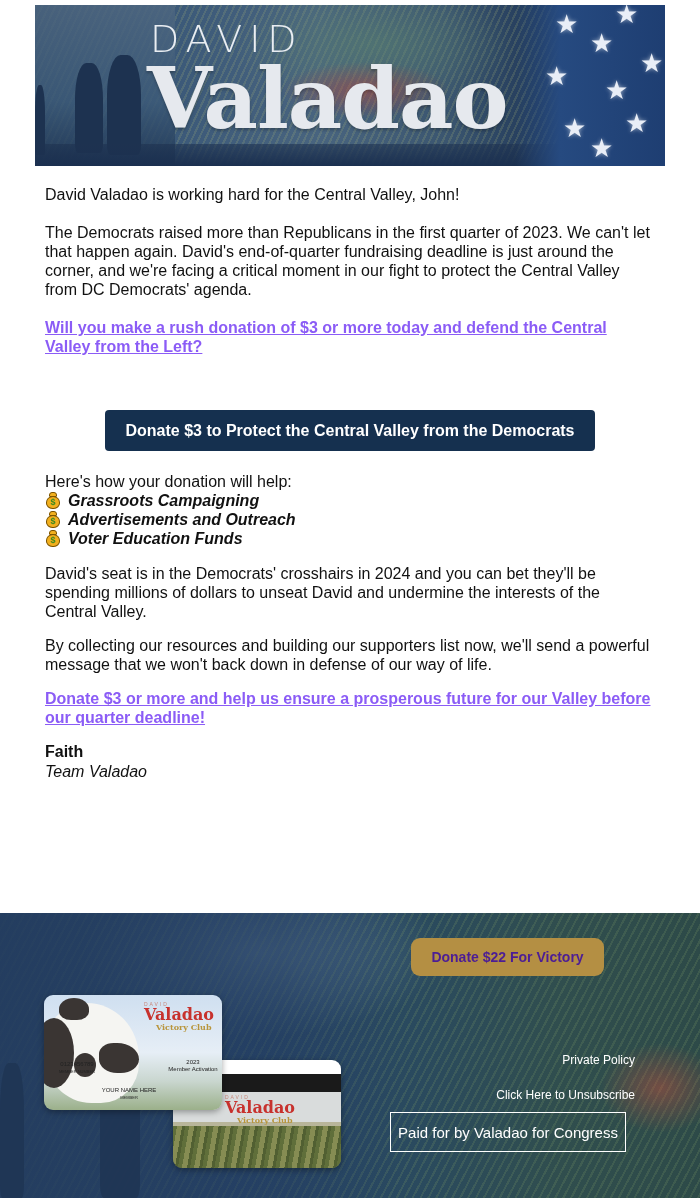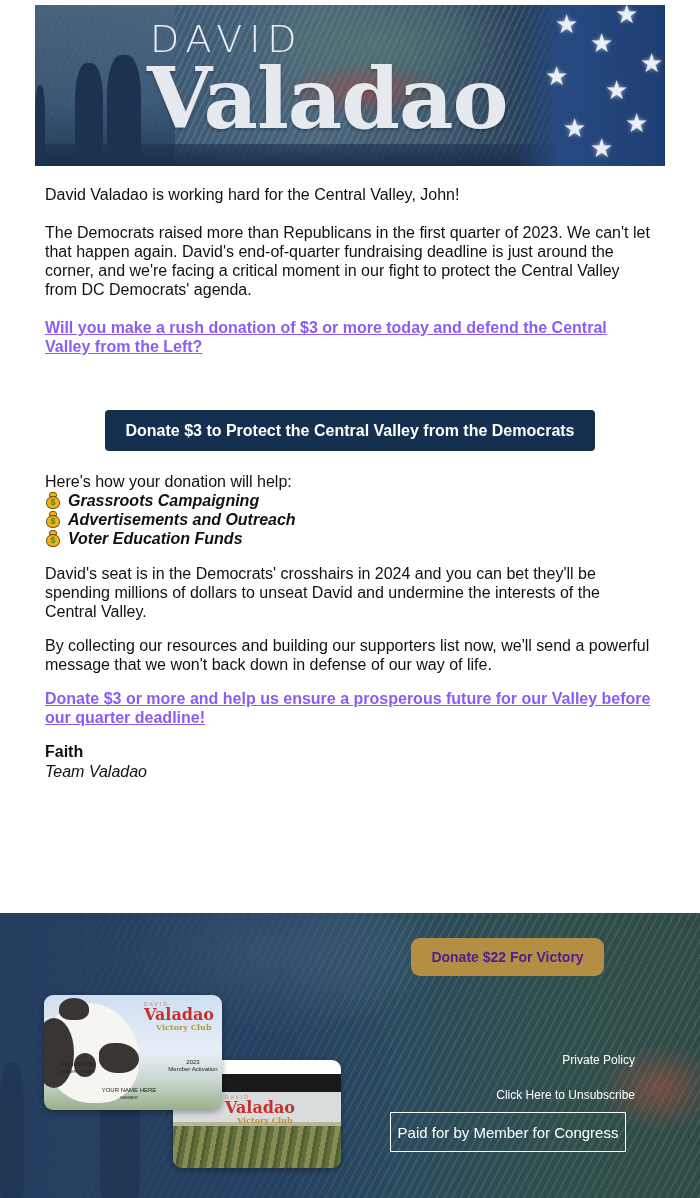--- a/index.html
+++ b/index.html
@@ -263,14 +263,14 @@
     </div>
     <div class="card-small" style="left:55px;top:92px;width:60px;">
       <div>YOUR NAME HERE</div>
       <div style="font-size:4px;">MEMBER</div>
     </div>
   </div>
 
   <div class="btn-gold btn-victory">Donate $22 For Victory</div>
   <a class="footer-link link-privacy">Private Policy</a>
   <a class="footer-link link-unsub">Click Here to Unsubscribe</a>
-  <div class="paid-box">Paid for by Member for Congress</div>
+  <div class="paid-box">Paid for by Valadao for Congress</div>
 </div>
 
 </body></html>

